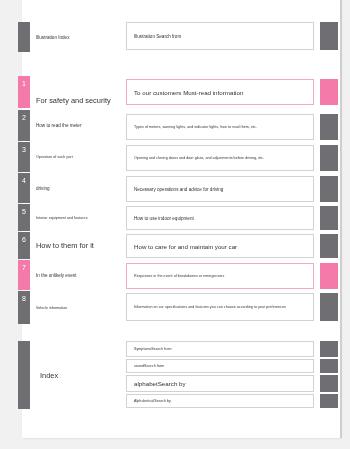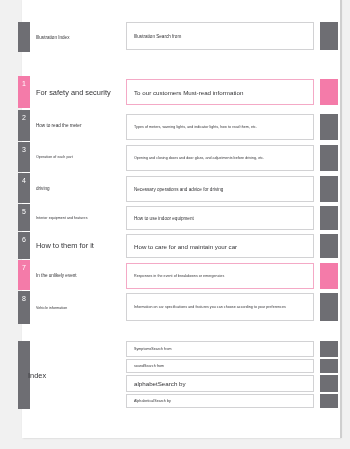--- a/index.html
+++ b/index.html
@@ -89,21 +89,21 @@
   .tab.pink { background: #f47ba9; }
 
   
   #header-row .numcell {
     background: #6e6e73;
   }
 
   
   .index-label {
     position: absolute;
-    left: 28px;
+    left: 40px;
     width: 86px;
     color: #333336;
     display: flex;
     align-items: center;
   }
   .index-bar {
     position: absolute;
     left: 18px;
     width: 12px;
     background: #6e6e73;
@@ -124,21 +124,21 @@
   <div class="numcell" style="top:22px;height:30px;"></div>
   <div class="chapter-title t7" style="top:22px;height:30px;">Illustration  Index</div>
   <div class="content-box" style="top:22px;height:28px;">
     <span class="ctext t7">Illustration Search from</span>
   </div>
   <div class="tab" style="top:22px;height:28px;"></div>
 </div>
 
 <div id="chapter-rows">
     <div class="numcell pink" style="top: 76px; height: 32px;">1</div>
-    <div class="chapter-title t9" style="top: 76px; height: 32px;">For safety and security</div>
+    <div class="chapter-title t9" style="top: 84px; height: 32px;">For safety and security</div>
     <div class="content-box pink-border" style="top: 79px; height: 26px;">
       <span class="ctext t8">To our customers Must-read information</span>
     </div>
     <div class="tab pink" style="top: 79px; height: 26px;"></div>
     <div class="numcell" style="top: 110px; height: 31px;">2</div>
     <div class="chapter-title t7" style="top: 110px; height: 31px;">How to read the meter</div>
     <div class="content-box" style="top: 114px; height: 26px;">
       <span class="ctext t6">Types of meters, warning lights, and indicator lights, how to read them, etc.</span>
     </div>
     <div class="tab" style="top: 114px; height: 26px;"></div>

